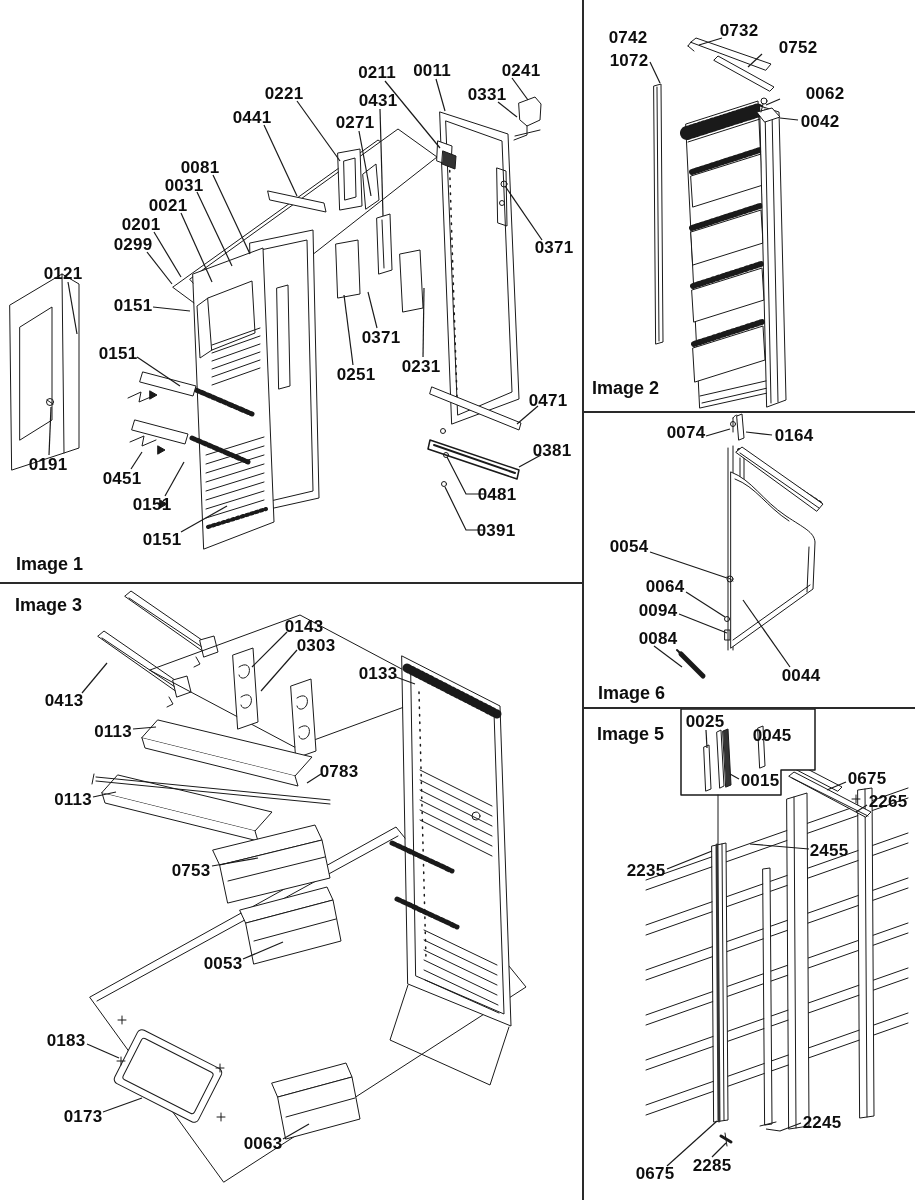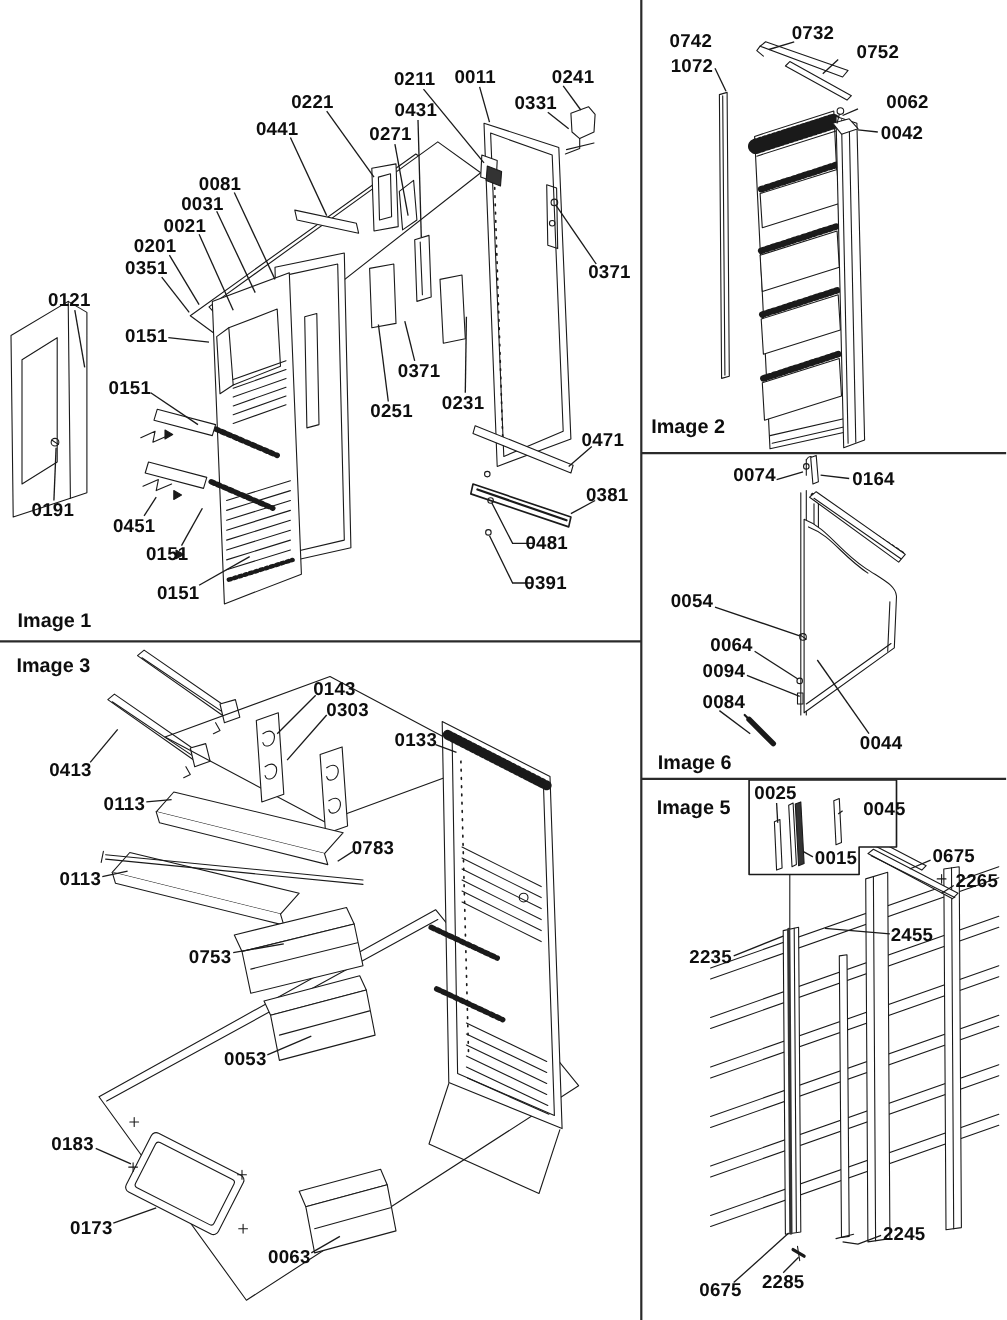--- a/index.html
+++ b/index.html
@@ -267,21 +267,21 @@
     <div class="part-label" style="left: 377px; top: 72px;">0211</div>
     <div class="part-label" style="left: 432px; top: 70px;">0011</div>
     <div class="part-label" style="left: 521px; top: 70px;">0241</div>
     <div class="part-label" style="left: 487px; top: 94px;">0331</div>
     <div class="part-label" style="left: 378px; top: 100px;">0431</div>
     <div class="part-label" style="left: 355px; top: 122px;">0271</div>
     <div class="part-label" style="left: 200px; top: 167px;">0081</div>
     <div class="part-label" style="left: 184px; top: 185px;">0031</div>
     <div class="part-label" style="left: 168px; top: 205px;">0021</div>
     <div class="part-label" style="left: 141px; top: 224px;">0201</div>
-    <div class="part-label" style="left: 133px; top: 244px;">0351</div>
+    <div class="part-label" style="left: 133px; top: 244px;">0299</div>
     <div class="part-label" style="left: 63px; top: 273px;">0121</div>
     <div class="part-label" style="left: 133px; top: 305px;">0151</div>
     <div class="part-label" style="left: 118px; top: 353px;">0151</div>
     <div class="part-label" style="left: 48px; top: 464px;">0191</div>
     <div class="part-label" style="left: 122px; top: 478px;">0451</div>
     <div class="part-label" style="left: 152px; top: 504px;">0151</div>
     <div class="part-label" style="left: 162px; top: 539px;">0151</div>
     <div class="part-label" style="left: 554px; top: 247px;">0371</div>
     <div class="part-label" style="left: 356px; top: 374px;">0251</div>
     <div class="part-label" style="left: 381px; top: 337px;">0371</div>
@@ -297,21 +297,21 @@
     <div class="part-label" style="left: 802px; top: 93px; margin-left: 23px;">0062</div>
     <div class="part-label" style="left: 820px; top: 121px;">0042</div>
     <div class="part-label" style="left: 686px; top: 432px;">0074</div>
     <div class="part-label" style="left: 794px; top: 435px;">0164</div>
     <div class="part-label" style="left: 629px; top: 546px;">0054</div>
     <div class="part-label" style="left: 665px; top: 586px;">0064</div>
     <div class="part-label" style="left: 658px; top: 610px;">0094</div>
     <div class="part-label" style="left: 638px; top: 638px; padding-left: 40px;">0084</div>
     <div class="part-label" style="left: 801px; top: 675px;">0044</div>
     <div class="part-label" style="left: 705px; top: 721px;">0025</div>
-    <div class="part-label" style="left: 804px; top: 735px;">0045</div>
+    <div class="part-label" style="left: 772px; top: 735px;">0045</div>
     <div class="part-label" style="left: 760px; top: 780px;">0015</div>
     <div class="part-label" style="left: 867px; top: 778px;">0675</div>
     <div class="part-label" style="left: 888px; top: 801px;">2265</div>
     <div class="part-label" style="left: 829px; top: 850px;">2455</div>
     <div class="part-label" style="left: 646px; top: 870px;">2235</div>
     <div class="part-label" style="left: 822px; top: 1122px;">2245</div>
     <div class="part-label" style="left: 712px; top: 1165px;">2285</div>
     <div class="part-label" style="left: 655px; top: 1173px;">0675</div>
     <div class="part-label" style="left: 304px; top: 626px;">0143</div>
     <div class="part-label" style="left: 316px; top: 645px;">0303</div>

